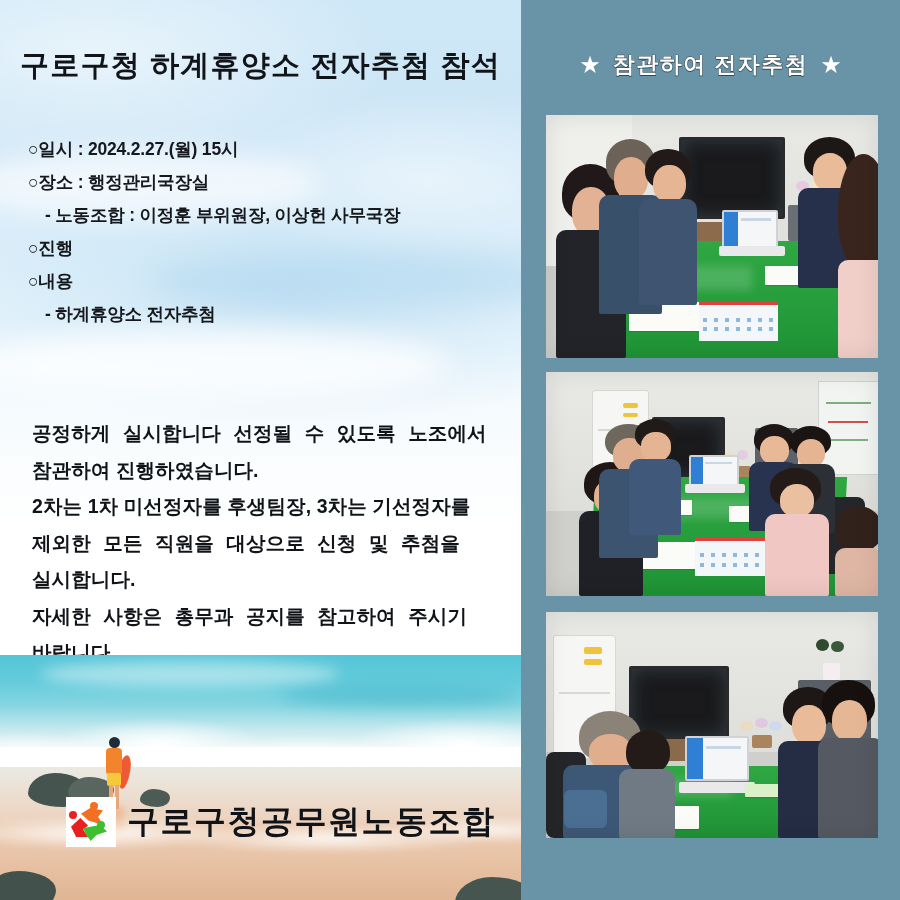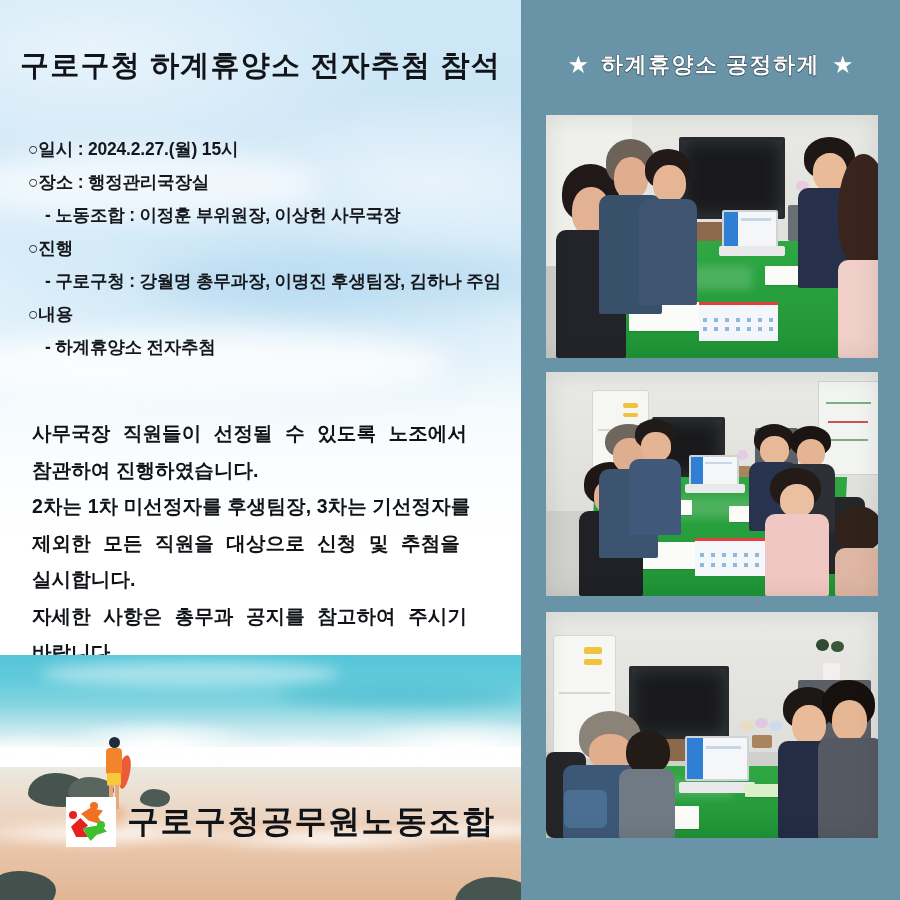--- a/index.html
+++ b/index.html
@@ -228,27 +228,26 @@
     <div class="wash-b"></div>
     <div class="wash-c"></div>
 
     <div class="title">구로구청 하계휴양소 전자추첨 참석</div>
 
     <div class="details">
       <div class="row">○일시 : 2024.2.27.(월) 15시</div>
       <div class="row">○장소 : 행정관리국장실</div>
       <div class="row sub">- 노동조합 : 이정훈 부위원장, 이상헌 사무국장</div>
       <div class="row">○진행</div>
-      <div class="row sub">- 구로구청 : 강월명 총무과장, 이명진 후생팀장, 김하나 주임</div>
       <div class="row">○내용</div>
       <div class="row sub">- 하계휴양소 전자추첨</div>
     </div>
 
     <div class="body-text">
-      <div class="bline spaced">사무국장 직원들이 선정될 수 있도록 노조에서</div>
+      <div class="bline spaced">공정하게 실시합니다 선정될 수 있도록 노조에서</div>
       <div class="bline">참관하여 진행하였습니다.</div>
       <div class="bline">2차는 1차 미선정자를 후생팀장, 3차는 기선정자를</div>
       <div class="bline spaced">제외한 모든 직원을 대상으로 신청 및 추첨을</div>
       <div class="bline">실시합니다.</div>
       <div class="bline spaced">자세한 사항은 총무과 공지를 참고하여 주시기</div>
       <div class="bline">바랍니다</div>
       <div class="bline spaced onbeach">안타깝게 미당첨 되신 조합원께서도 내년에 꼭</div>
       <div class="bline onbeach">행운이 함께 하시길 바랍니다.</div>
     </div>
 
@@ -292,21 +291,21 @@
           <span class="fig-body"></span>
         </div>
       </div>
       <div class="union-name">구로구청공무원노동조합</div>
     </div>
   </div>
 
   <div class="right-panel">
     <div class="right-header">
       <span class="star">★</span>
-      <span class="right-header-text">하계휴양소 공정하게</span>
+      <span class="right-header-text">참관하여 전자추첨</span>
       <span class="star">★</span>
     </div>
   </div>
 
   <div class="photo p1">
     <div class="scene">
       <div class="wall"></div>
       <div class="wall2"></div>
       <div class="tv" style="left:40%;top:9%;width:32%;height:34%;"></div>
       <div class="tv-stand" style="left:38%;top:44%;width:18%;height:16%;background:#8b6b4b;"></div>

